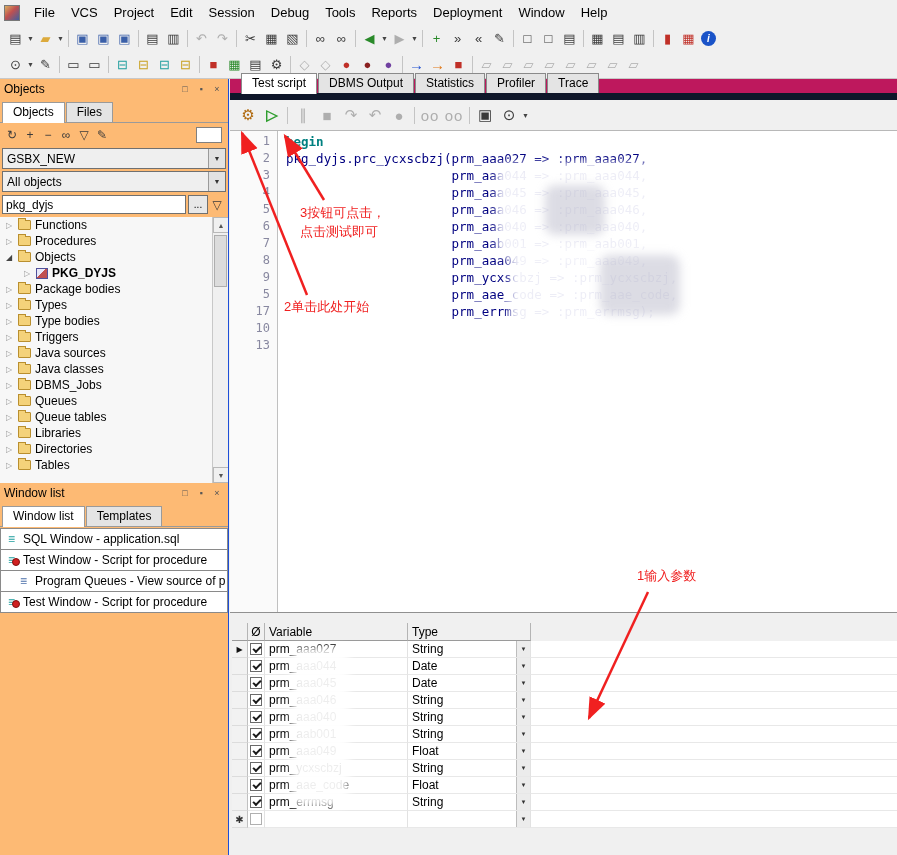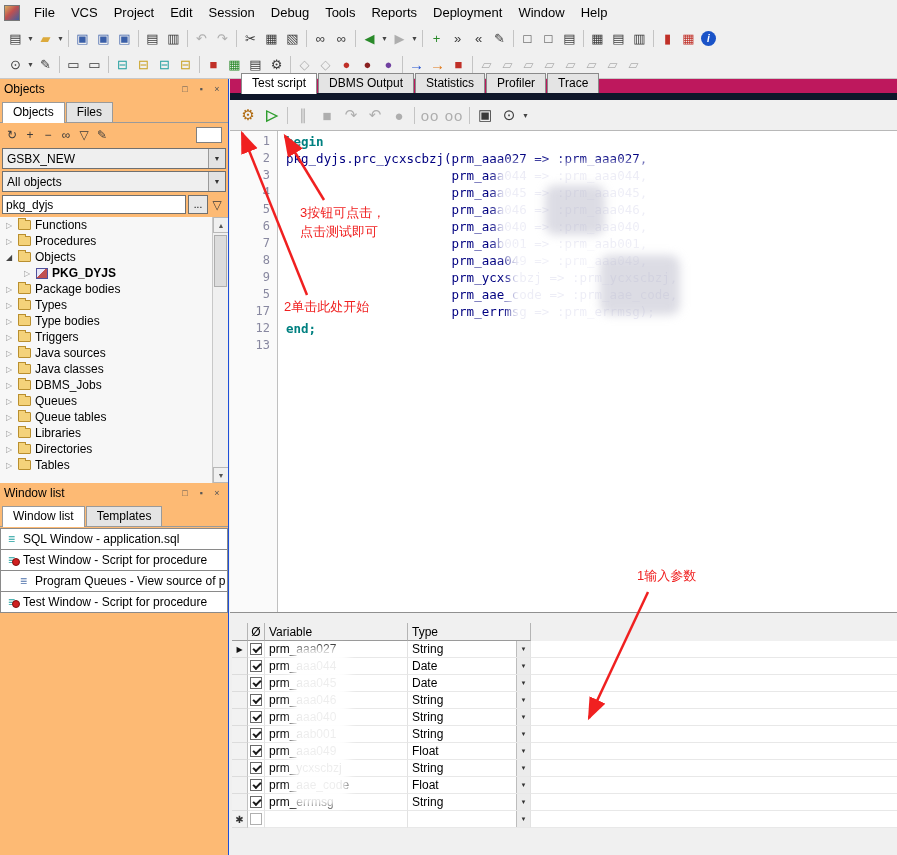--- a/index.html
+++ b/index.html
@@ -449,36 +449,35 @@
       <div class="gnum">2</div>
       <div class="gnum">3</div>
       <div class="gnum">4</div>
       <div class="gnum">5</div>
       <div class="gnum">6</div>
       <div class="gnum">7</div>
       <div class="gnum">8</div>
       <div class="gnum">9</div>
       <div class="gnum">5</div>
       <div class="gnum">17</div>
-      <div class="gnum">12</div>
+      <div class="gnum">10</div>
       <div class="gnum">13</div>
     </div>
     <div class="codecol">
       <div class="cline kw">begin</div>
       <div class="cline cd">pkg_dyjs.prc_ycxscbzj(prm_aaa027 =&gt; :prm_aaa027,</div>
       <div class="cline cd">                      prm_aaa044 =&gt; :prm_aaa044,</div>
       <div class="cline cd">                      prm_aaa045 =&gt; :prm_aaa045,</div>
       <div class="cline cd">                      prm_aaa046 =&gt; :prm_aaa046,</div>
       <div class="cline cd">                      prm_aaa040 =&gt; :prm_aaa040,</div>
       <div class="cline cd">                      prm_aab001 =&gt; :prm_aab001,</div>
       <div class="cline cd">                      prm_aaa049 =&gt; :prm_aaa049,</div>
       <div class="cline cd">                      prm_ycxscbzj =&gt; :prm_ycxscbzj,</div>
       <div class="cline cd">                      prm_aae_code =&gt; :prm_aae_code,</div>
       <div class="cline cd">                      prm_errmsg =&gt; :prm_errmsg);</div>
-      <div class="cline kw">end;</div>
     </div>
   </div>
 
   <div class="splitter"></div>
 
   <div class="vgrid">
     <div class="ghead">
       <div class="gc gm"></div>
       <div class="gc gchk">Ø</div>
       <div class="gc gvar">Variable</div>

